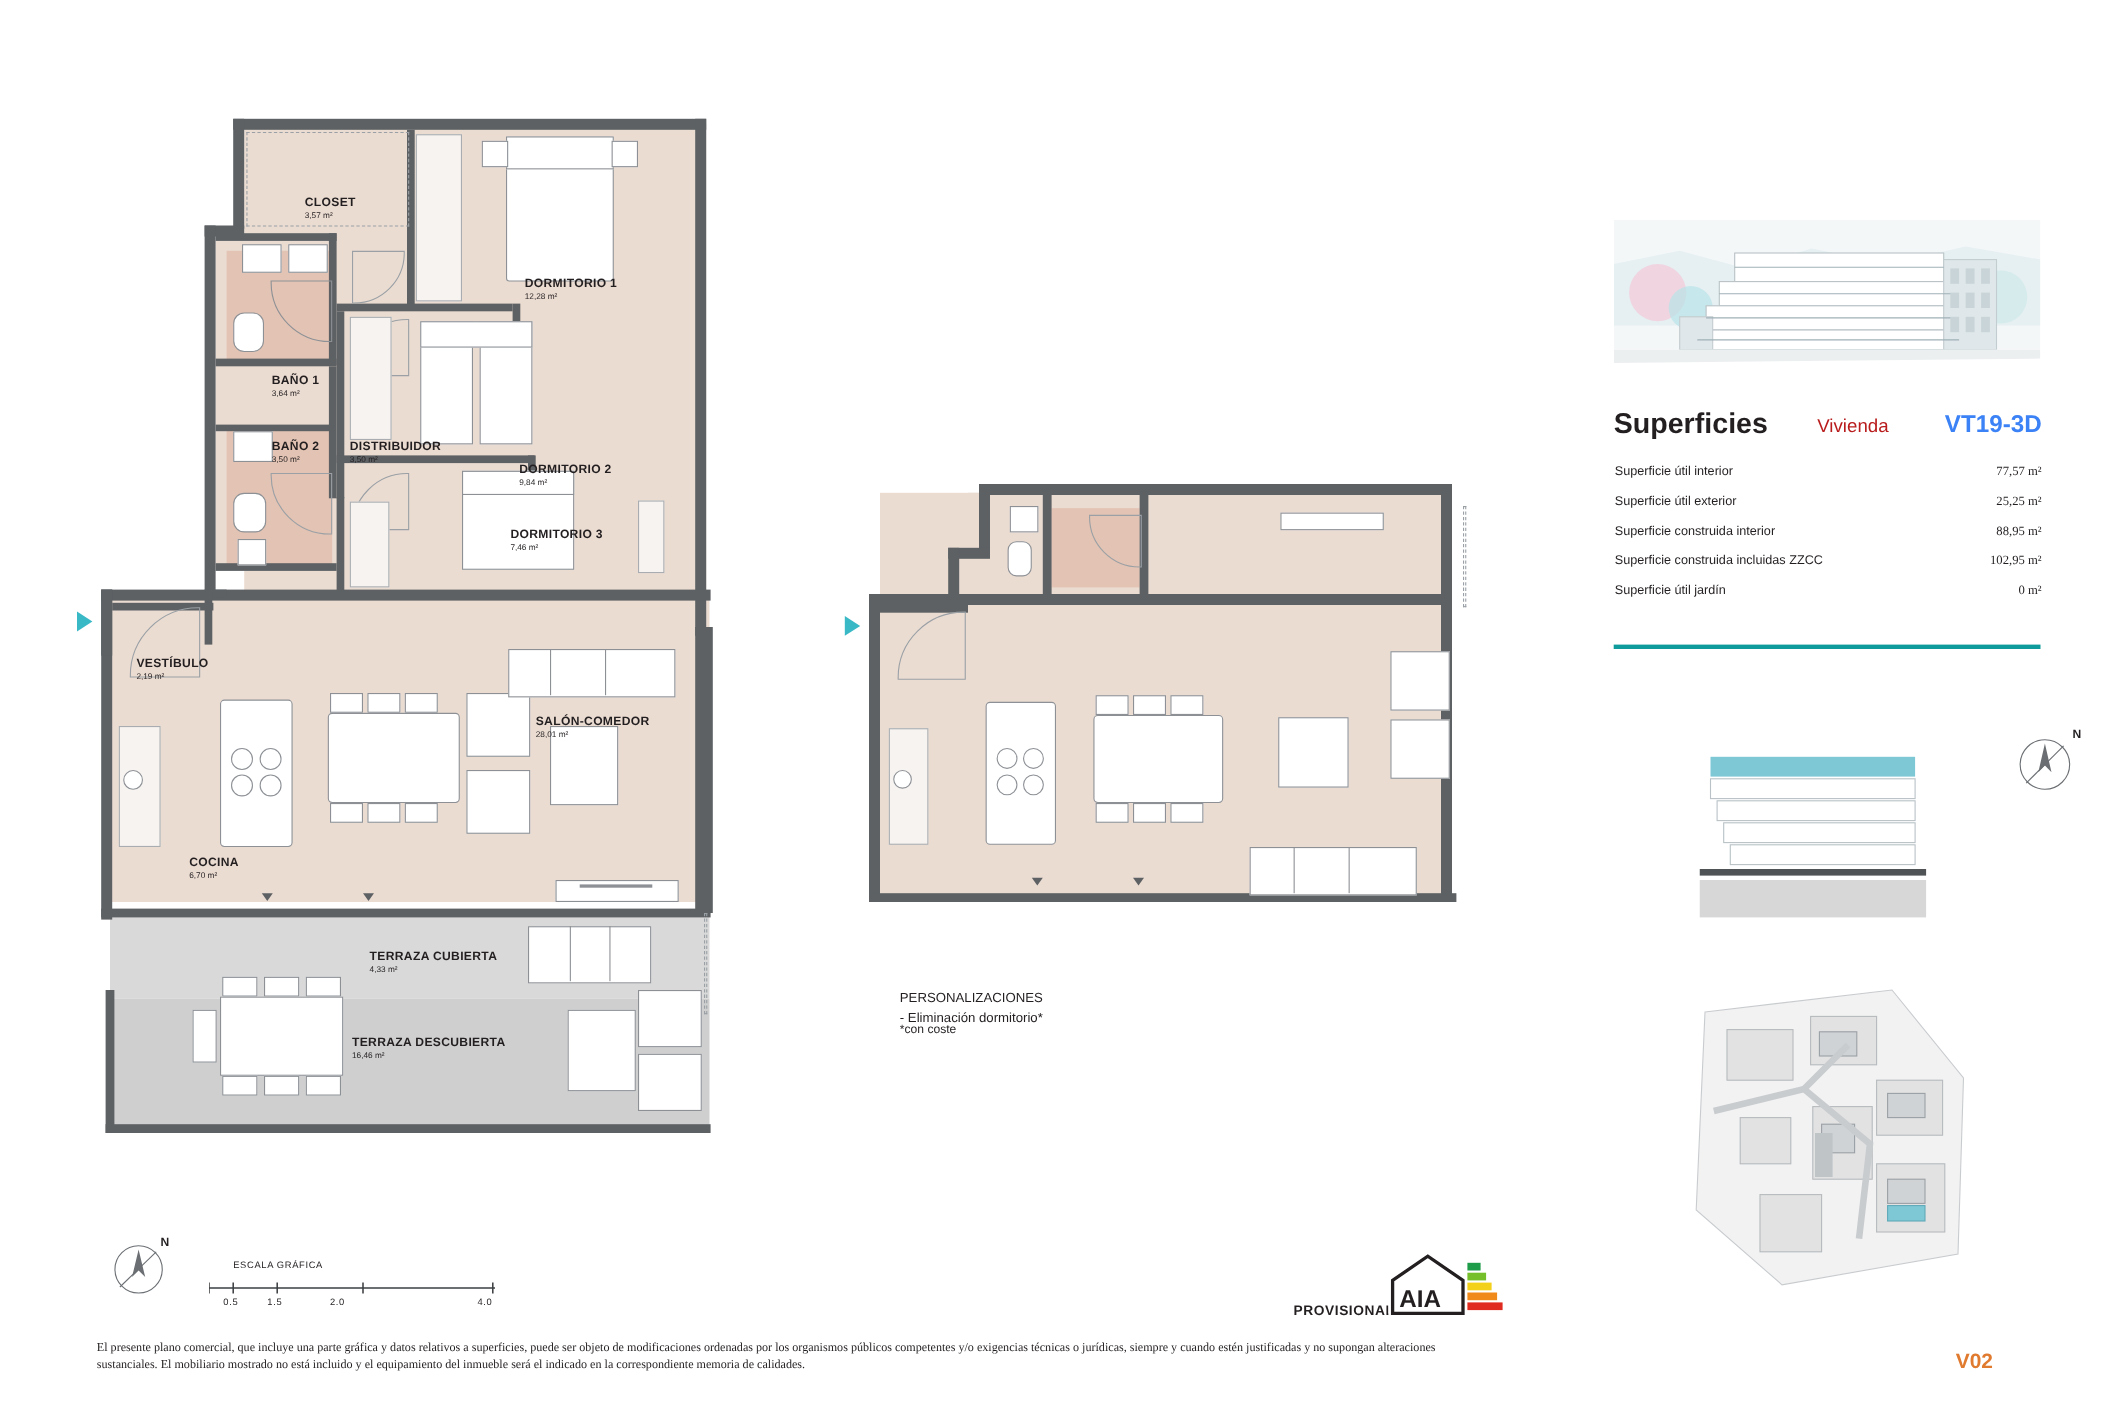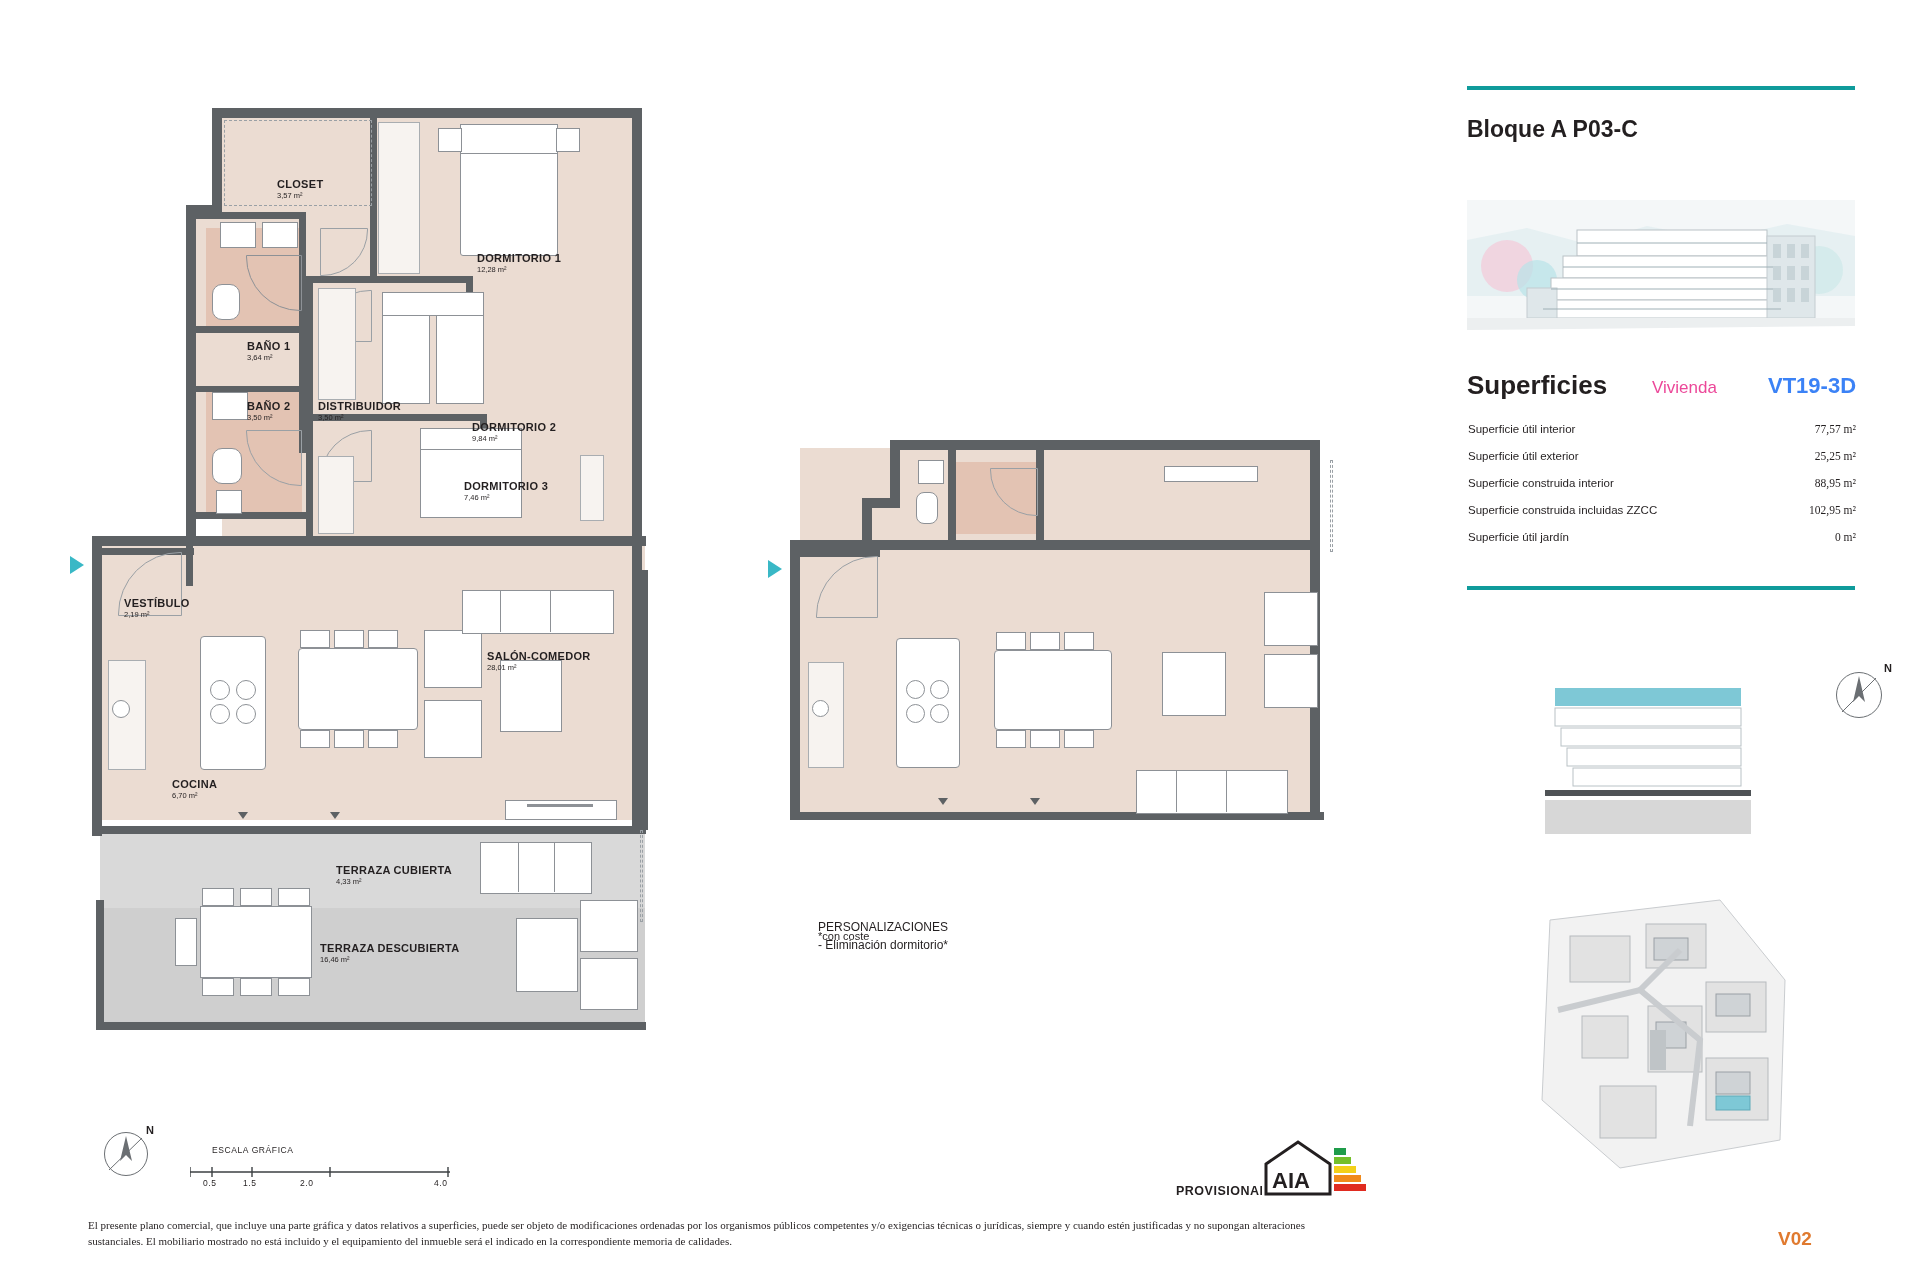--- a/index.html
+++ b/index.html
@@ -23,21 +23,21 @@
   .dash{position:absolute;border:1px dashed #9aa0a5;background:transparent;}
   .lbl{position:absolute;font-size:11px;font-weight:bold;letter-spacing:.3px;color:#231f20;white-space:nowrap;}
   .lbl .sub{display:block;font-size:7.5px;font-weight:normal;letter-spacing:0;margin-top:1px;}
 
   
   .panel{position:absolute;left:1462px;top:0;width:458px;height:1280px;}
   .rule{position:absolute;background:#0f9b9b;height:4px;}
   .blk-title{position:absolute;font-size:23px;font-weight:bold;color:#231f20;}
   .render{position:absolute;left:1467px;top:200px;width:388px;height:148px;overflow:hidden;background:#ffffff;}
   .sup-h{position:absolute;font-size:26px;font-weight:bold;}
-  .sup-sub{position:absolute;font-size:17px;color:#ec4899;}
+  .sup-sub{position:absolute;font-size:17px;color:#b91c1c;}
   .sup-code{position:absolute;font-size:22px;font-weight:bold;color:#3b82f6;}
   .sup-row{position:absolute;left:1468px;width:388px;font-size:11.5px;}
   .sup-row .k{position:absolute;left:0;}
   .sup-row .v{position:absolute;right:0;text-align:left;font-family:Liberation Serif, serif;}
 
   
   .compass{position:absolute;}
   .compass .circ{position:absolute;inset:0;border:1px solid #6b6f73;border-radius:50%;}
 
   
@@ -271,31 +271,27 @@
     <div class="furn" style="left:1264px;top:654px;width:52px;height:52px;"></div>
     <div class="furn" style="left:1136px;top:770px;width:150px;height:42px;"></div>
     <div class="line" style="left:1176px;top:770px;width:1px;height:42px;"></div>
     <div class="line" style="left:1226px;top:770px;width:1px;height:42px;"></div>
     <div class="furn" style="left:1164px;top:466px;width:92px;height:14px;"></div>
 
     <div class="darr" style="left:938px;top:798px;"></div>
     <div class="darr" style="left:1030px;top:798px;"></div>
     <div class="dash" style="left:1330px;top:460px;width:1px;height:90px;"></div>
 
-    <div class="pers" style="left:818px;top:920px;">
+    <div class="pers" style="left:818px;top:900px;">
       <span>PERSONALIZACIONES</span>
       <span class="l2">- Eliminación dormitorio*</span>
     </div>
     <div class="pers" style="left:818px;top:930px;font-size:11px;">*con coste</div>
   </div>
 
-  <div class="panel">
-    <div class="rule" style="left:5px;top:86px;width:388px;"></div>
-    <div class="blk-title" style="left:5px;top:116px;">Bloque A P03-C</div>
-  </div>
 
   <div class="render">
     <svg width="388" height="148" viewBox="0 0 388 148">
       <rect x="0" y="0" width="388" height="148" fill="#ffffff"></rect>
       <rect x="0" y="0" width="388" height="118" fill="#f4f7f8"></rect>
       <path d="M0 40 L60 28 L120 44 L180 26 L250 40 L320 24 L388 36 L388 96 L0 96 Z" fill="#e3eff1" opacity="0.85"></path>
       <circle cx="40" cy="66" r="26" fill="#f3c9d8" opacity="0.7"></circle>
       <circle cx="70" cy="80" r="20" fill="#b8e3e8" opacity="0.7"></circle>
       <circle cx="352" cy="70" r="24" fill="#cfe9ea" opacity="0.75"></circle>
       <circle cx="326" cy="86" r="16" fill="#f1cfdd" opacity="0.6"></circle>

